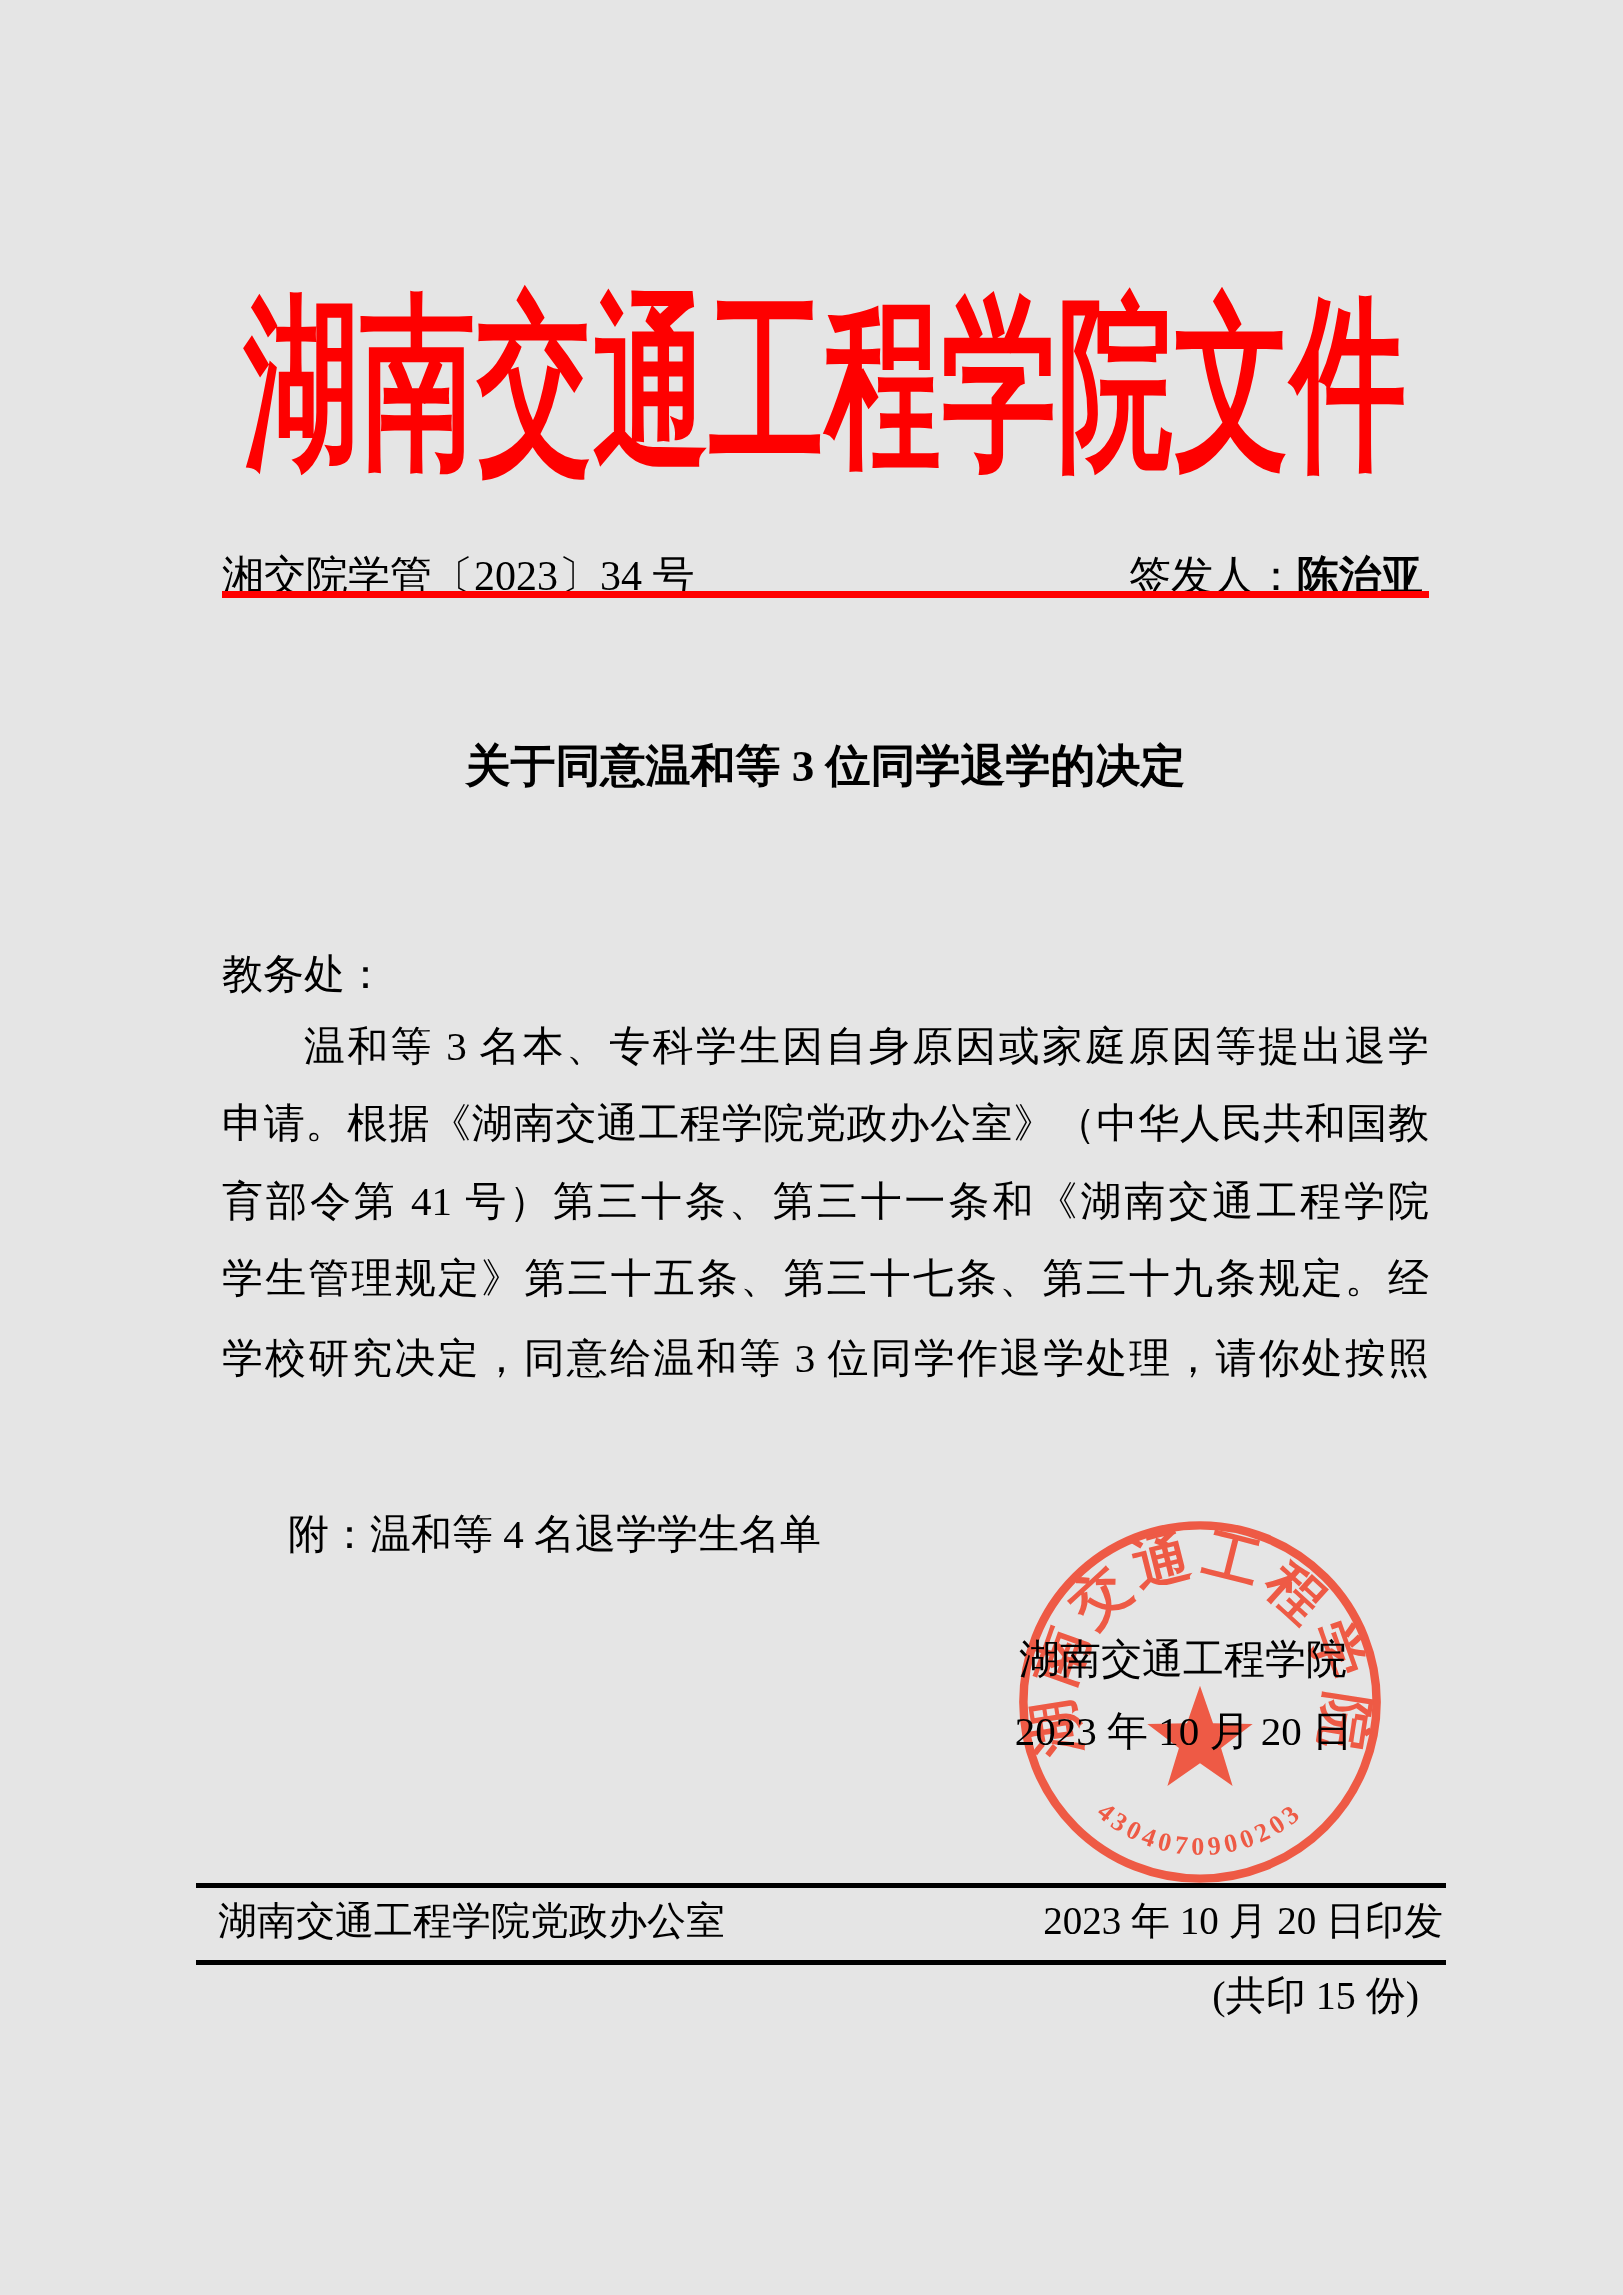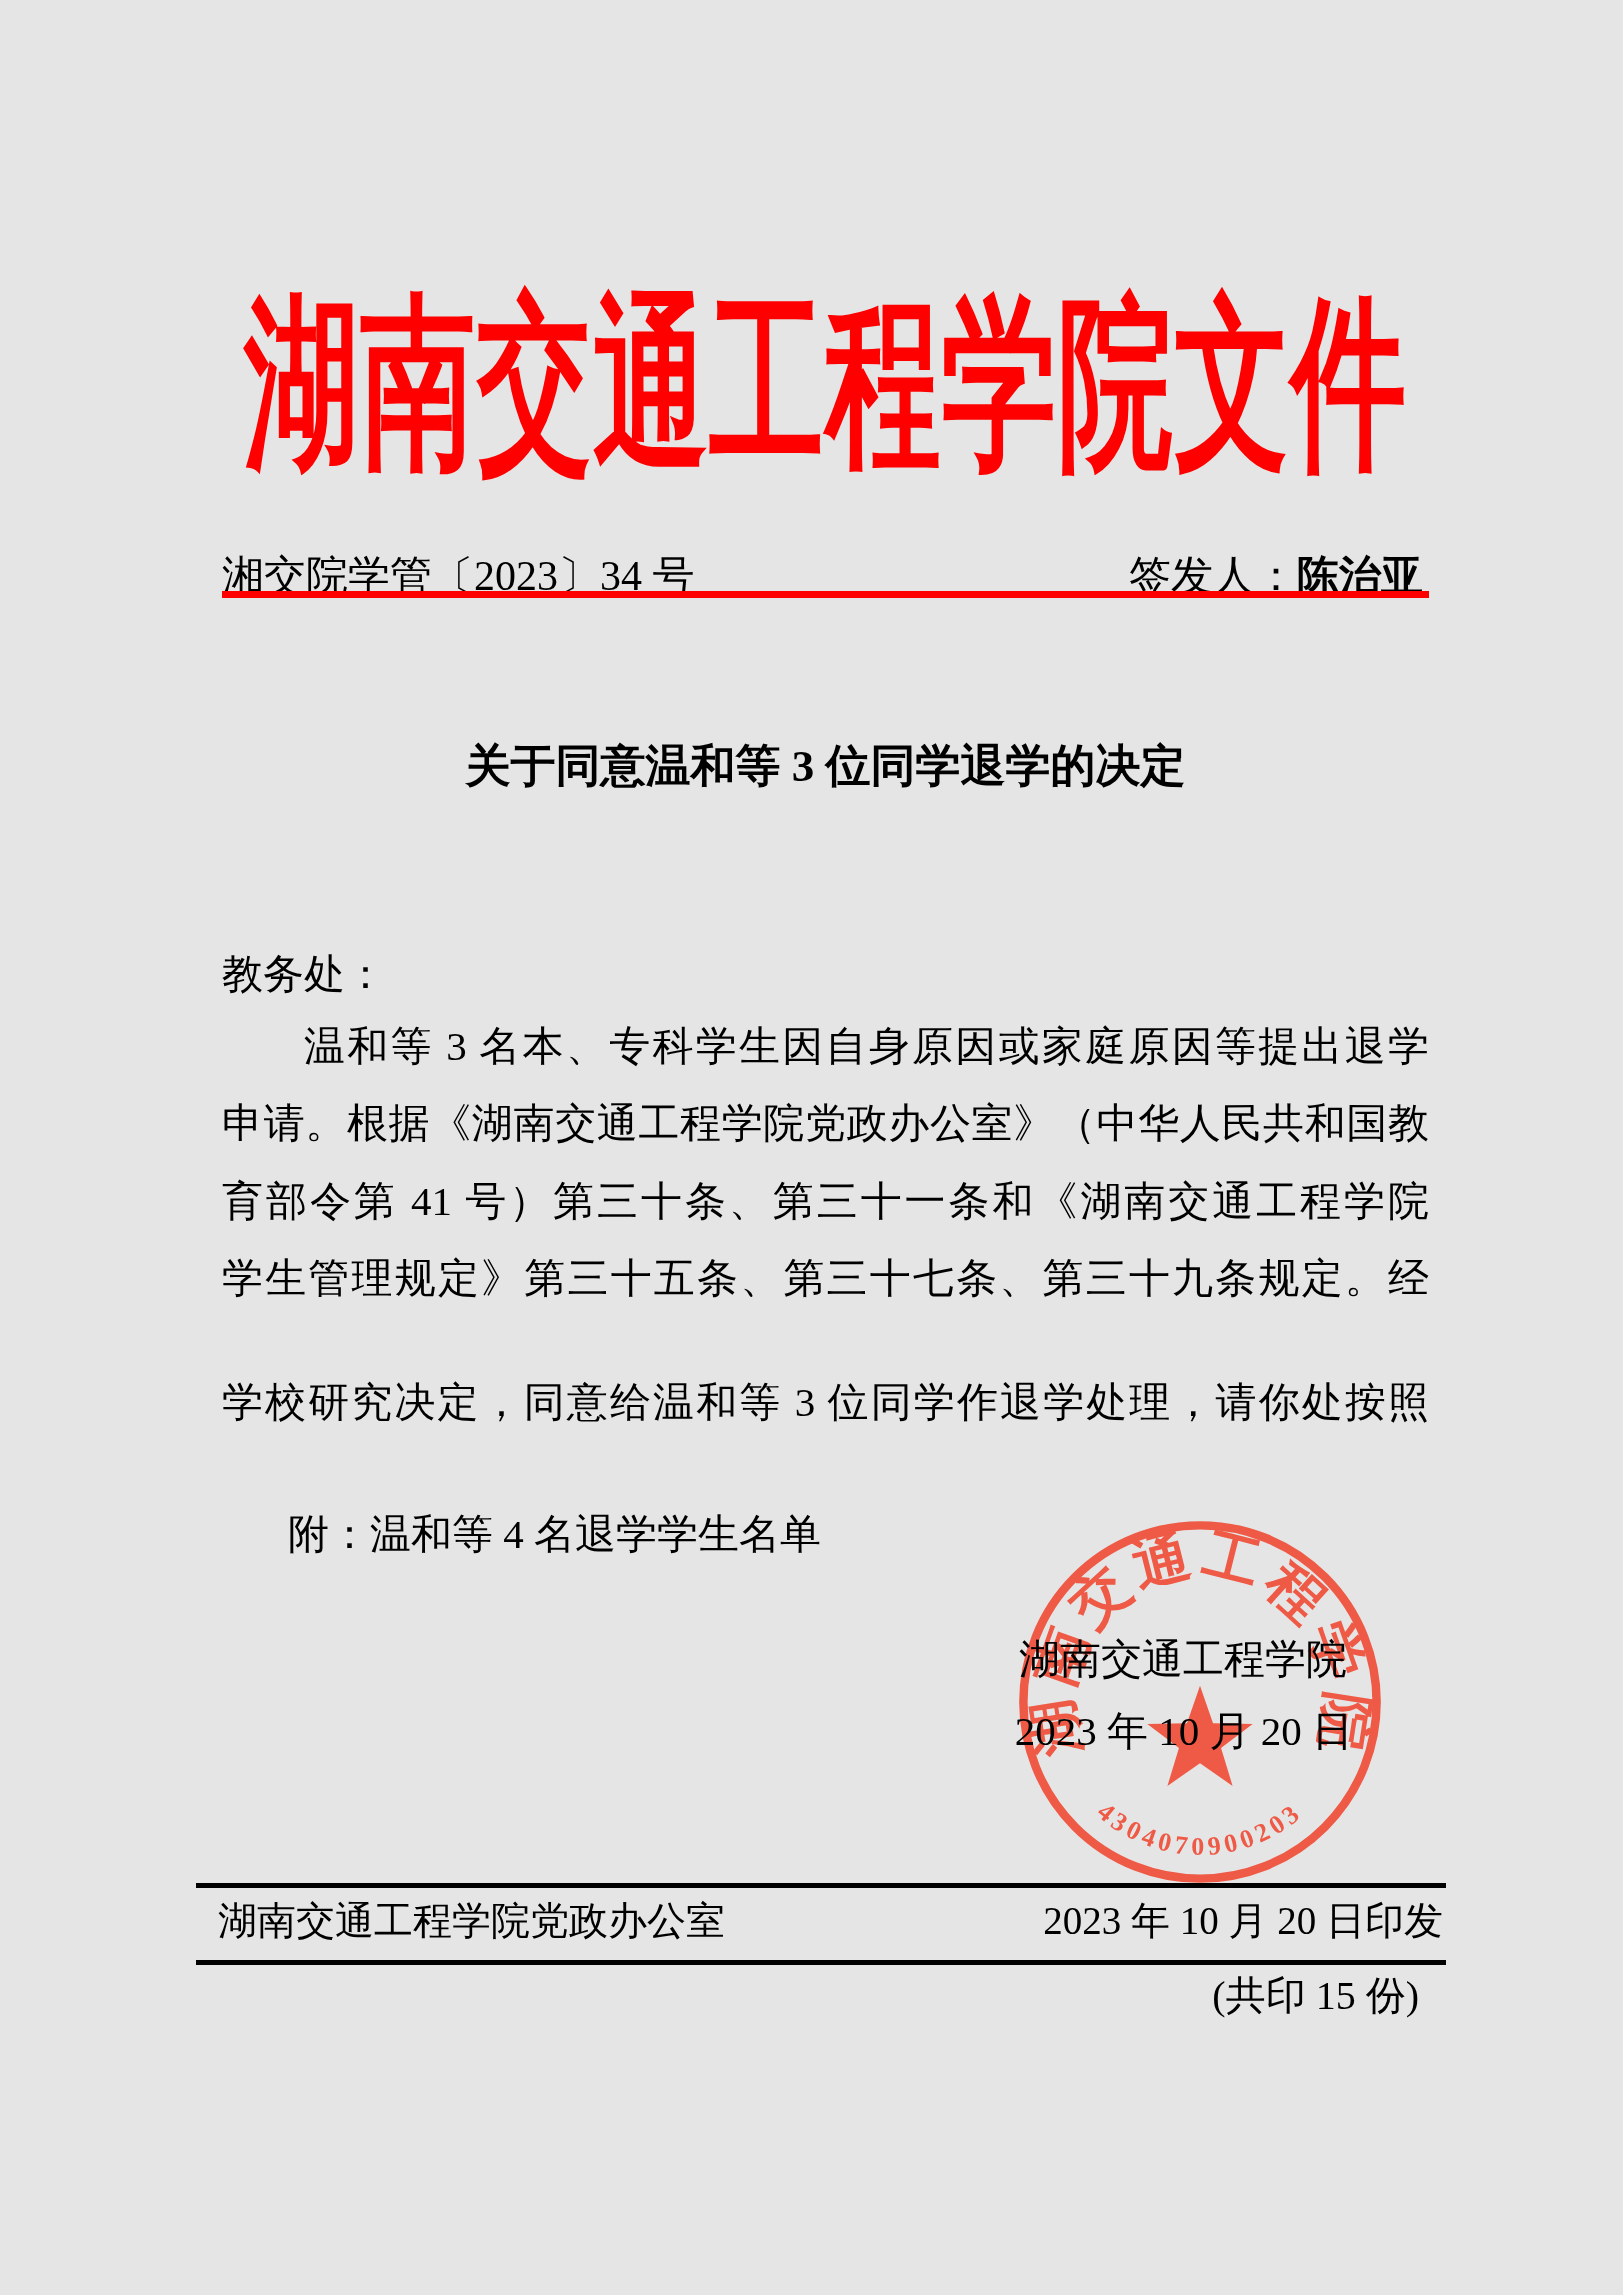--- a/index.html
+++ b/index.html
@@ -36,21 +36,21 @@
   }
   
   .salutation{left:222px;top:950px;font-size:41px;line-height:1.2;white-space:nowrap;}
   .body-line{
     left:222px;width:1207px;font-size:41px;line-height:1.2;
     text-align:justify;text-align-last:justify;
   }
   .body-line.first{text-indent:82px;}
   .body-line.last{text-align-last:left;}
   .bl0{top:1022px;} .bl1{top:1099px;} .bl2{top:1177px;}
-  .bl3{top:1254px;} .bl4{top:1378px;} .bl5{top:1413px;}
+  .bl3{top:1254px;} .bl4{top:1334px;} .bl5{top:1413px;}
   .attachment{left:288px;top:1510px;font-size:41px;line-height:1.2;white-space:nowrap;}
   
   .seal{left:1011px;top:1513px;width:378px;height:378px;opacity:.92;z-index:1;}
   .sig-org{
     left:1013px;top:1636px;width:340px;z-index:2;
     text-align:center;font-size:41px;line-height:1.15;white-space:nowrap;
   }
   .sig-date{
     left:1013px;top:1708px;width:340px;z-index:2;
     text-align:right;font-size:41px;line-height:1.15;white-space:nowrap;

